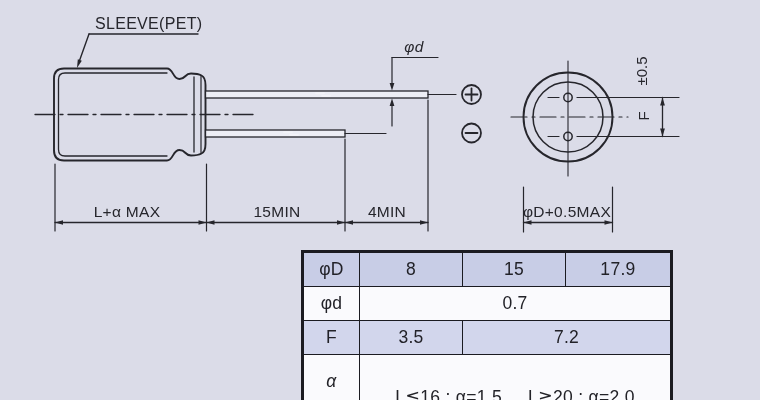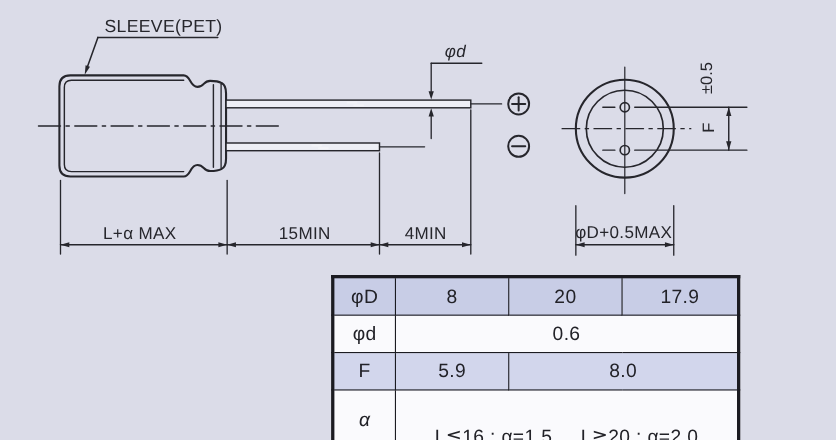--- a/index.html
+++ b/index.html
@@ -173,31 +173,31 @@
   <colgroup>
     <col style="width:57px">
         <col style="width:103px">
         <col style="width:103px">
         <col style="width:106px">
   </colgroup>
   <tbody>
   <tr class="row-shaded">
     <td>φD</td>
     <td>8</td>
-    <td>20</td>
+    <td>15</td>
     <td>17.9</td>
   </tr>
   <tr class="row-plain">
     <td>φd</td>
-    <td colspan="3">0.6</td>
+    <td colspan="3">0.7</td>
   </tr>
   <tr class="row-shaded2">
     <td>F</td>
-    <td>5.9</td>
-    <td colspan="2">8.0</td>
+    <td>3.5</td>
+    <td colspan="2">7.2</td>
   </tr>
   <tr class="row-plain">
     <td class="italic-label">α</td>
     <td colspan="3" class="alpha-cell">
       <span>L≦16 : α=1.5</span><span>L≧20 : α=2.0</span>
     </td>
   </tr>
   </tbody>
 </table>
 

